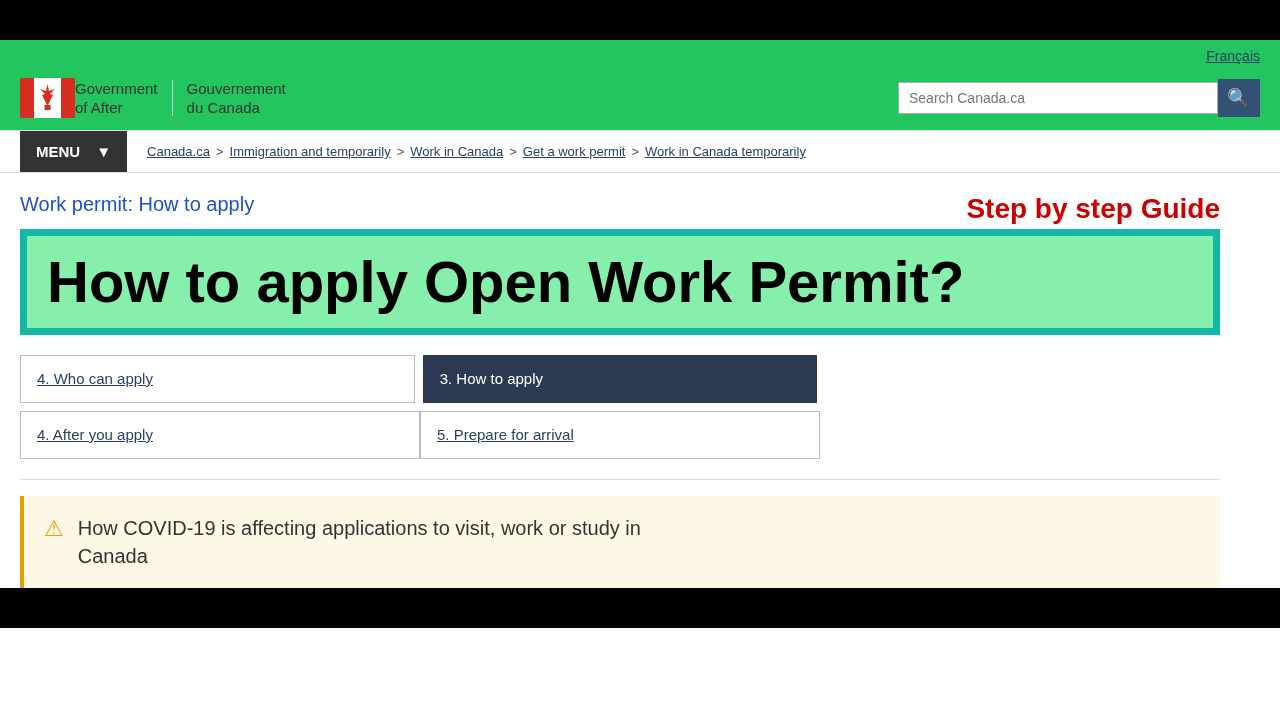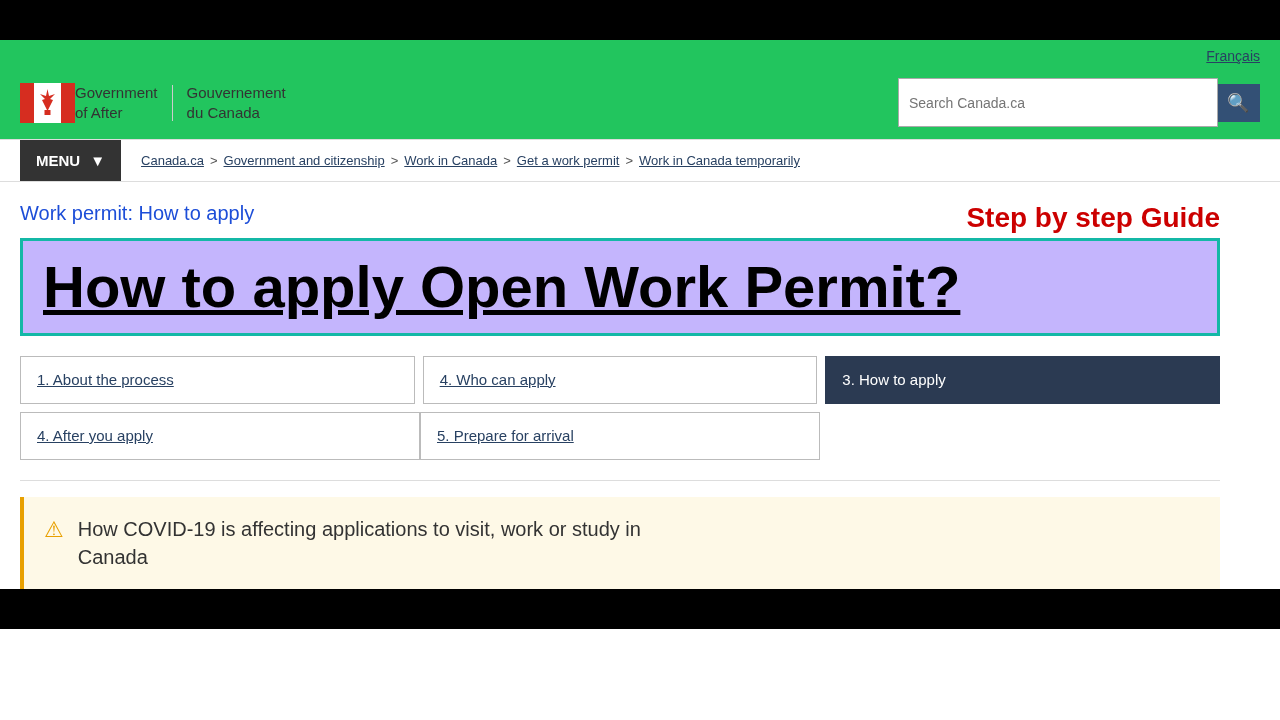--- a/index.html
+++ b/index.html
@@ -53,21 +53,21 @@
       margin: 0 14px;
       vertical-align: middle;
     }
     .search-area {
       display: flex;
       align-items: center;
       gap: 0;
     }
     .search-input {
       width: 320px;
-      height: 49px;
+      height: 32px;
       border: 1px solid #aaa;
       padding: 0 10px;
       font-size: 14px;
       color: #555;
     }
     .search-button {
       width: 42px;
       height: 38px;
       background: #335075;
       border: none;
@@ -92,21 +92,21 @@
     .menu-button {
       background: #333;
       color: #fff;
       border: none;
       padding: 12px 16px;
       font-size: 15px;
       font-weight: bold;
       cursor: pointer;
       display: flex;
       align-items: flex-end;
-      gap: 10px;
+      gap: 16px;
       margin-right: 20px;
     }
     .breadcrumb {
       display: flex;
       align-items: center;
       flex-wrap: wrap;
       gap: 4px;
       font-size: 13px;
       padding: 12px 0;
     }
@@ -140,25 +140,24 @@
     }
     .step-guide-label {
       color: #cc0000;
       font-size: 28px;
       font-weight: bold;
       text-align: center;
     }
 
     
     .main-heading-box {
-      border: 3px solid #14b8a6;
+      border: 7px solid #14b8a6;
       padding: 14px 20px;
       margin-bottom: 20px;
-      background: #c4b5fd;
-      text-decoration: underline;
+      background: #86efac;
     }
     .main-heading {
       font-size: 58px;
       font-weight: 900;
       color: #000;
       line-height: 1.1;
     }
 
     
     .tabs-grid {
@@ -265,21 +264,21 @@
 
 <div class="nav-bar">
   <div class="nav-inner">
     <button class="menu-button">
       <span>MENU</span>
       <span>▼</span>
     </button>
     <nav class="breadcrumb">
       <a href="#">Canada.ca</a>
       <span class="breadcrumb-sep">&gt;</span>
-      <a href="#">Government and citizenship</a>
+      <a href="#">Immigration and temporarily</a>
       <span class="breadcrumb-sep">&gt;</span>
       <a href="#">Work in Canada</a>
       <span class="breadcrumb-sep">&gt;</span>
       <a href="#">Get a work permit</a>
       <span class="breadcrumb-sep">&gt;</span>
       <a href="#">Work in Canada temporarily</a>
     </nav>
   </div>
 </div>
 
@@ -289,23 +288,20 @@
     <p class="page-subtitle">Work permit: How to apply</p>
     <span class="step-guide-label">Step by step Guide</span>
   </div>
 
   <div class="main-heading-box">
     <h1 class="main-heading">How to apply Open Work Permit?</h1>
   </div>
 
   <div class="tabs-grid">
     <div class="tab-item">
-      <a href="#">1. About the process</a>
-    </div>
-    <div class="tab-item">
       <a href="#">4. Who can apply</a>
     </div>
     <div class="tab-item active">
       <a href="#">3. How to apply</a>
     </div>
   </div>
 
   <div class="tabs-grid-row2">
     <div class="tab-item">
       <a href="#">4. After you apply</a>

